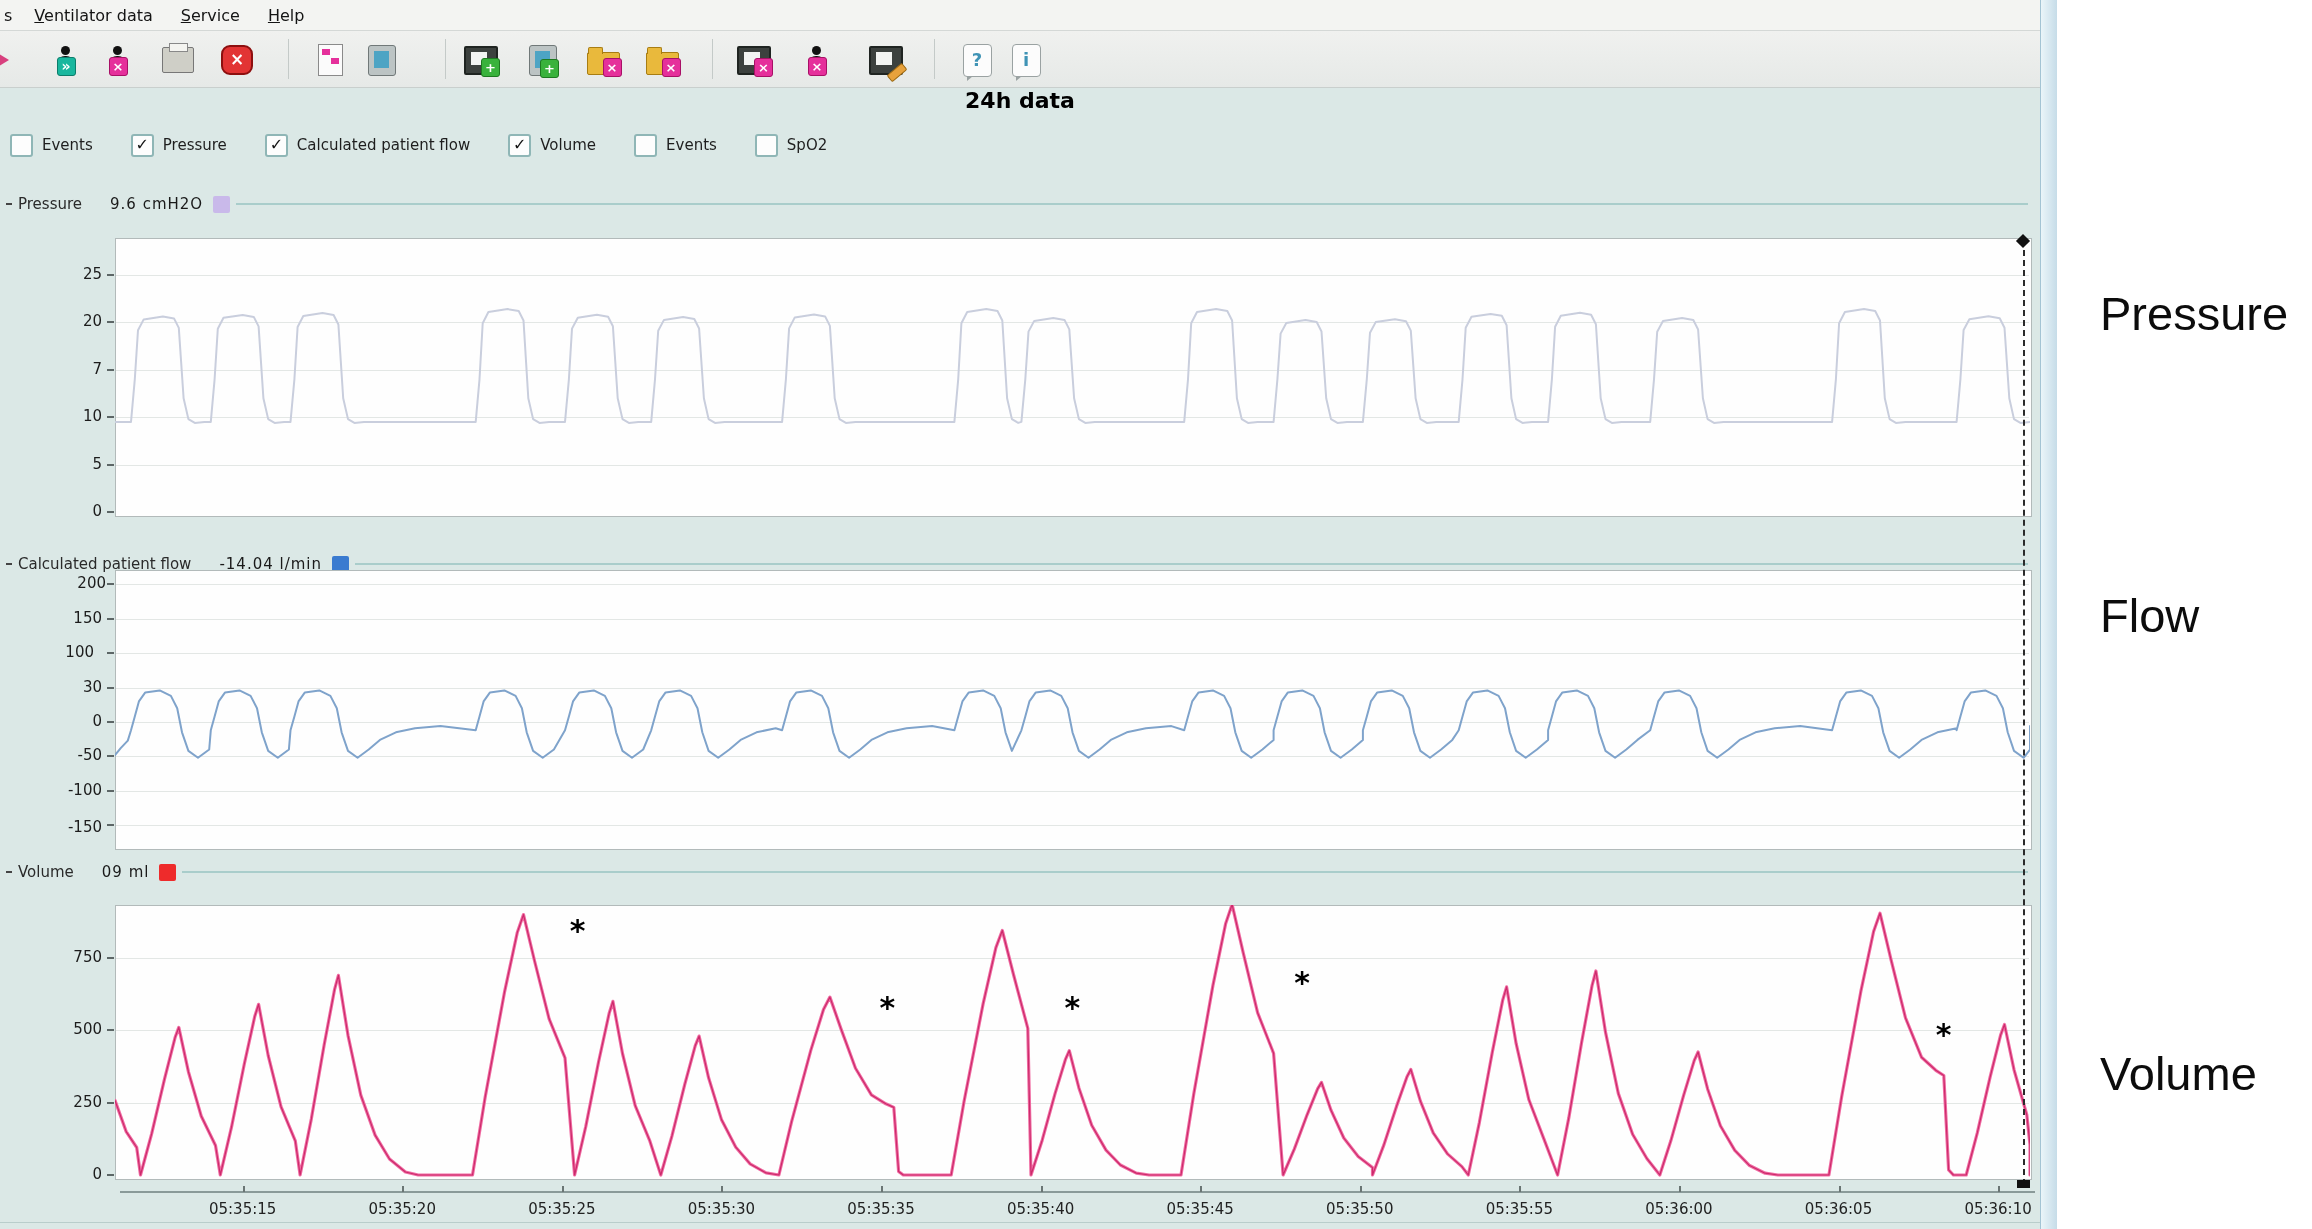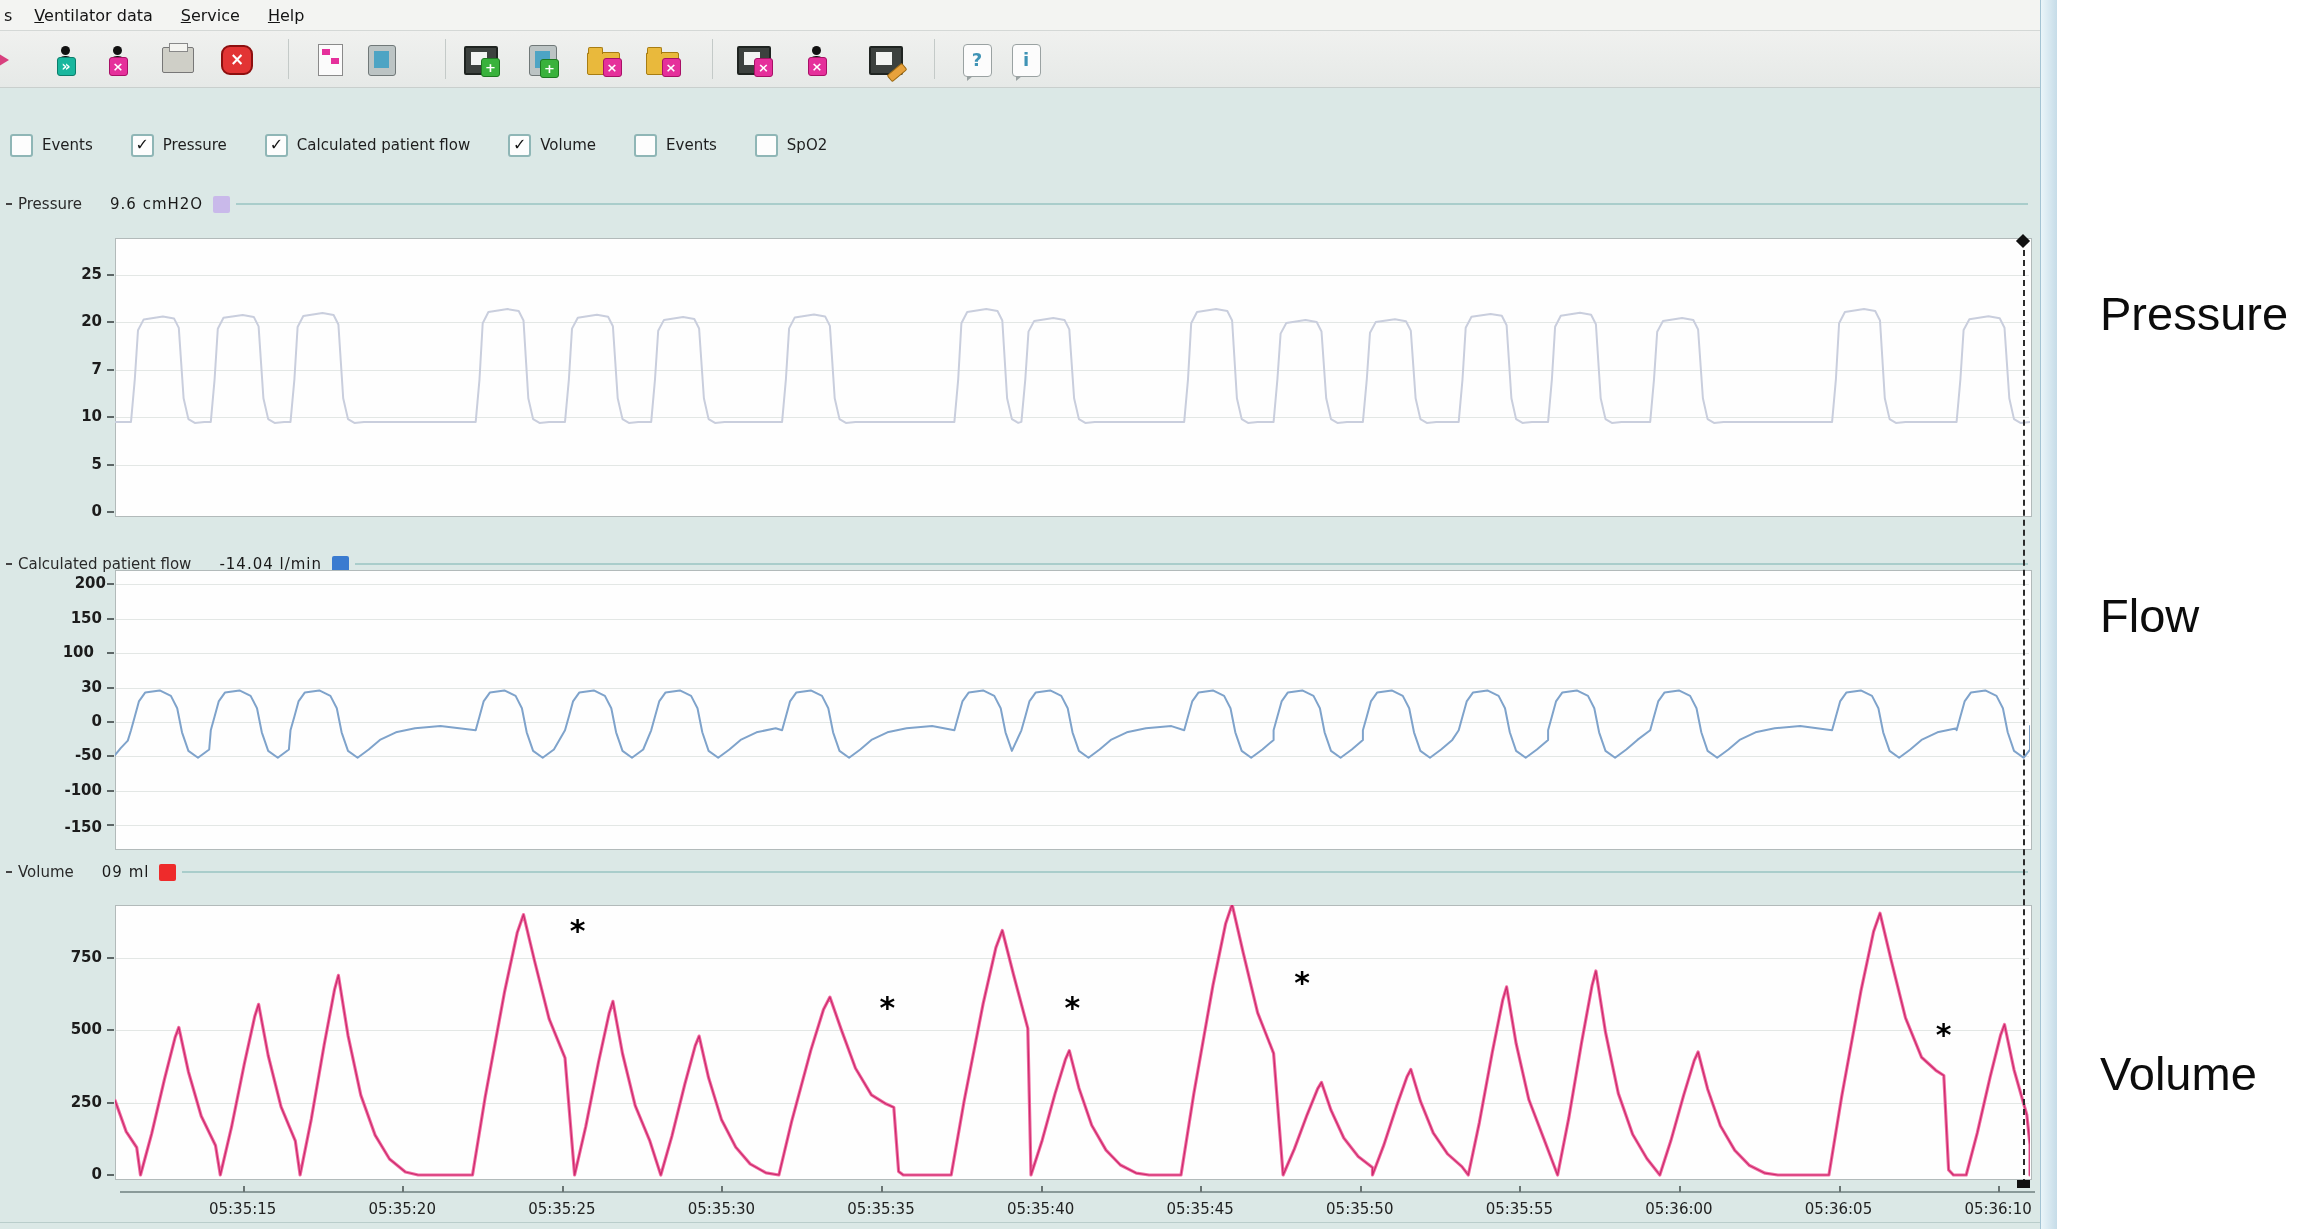--- a/index.html
+++ b/index.html
@@ -72,21 +72,21 @@
   .pane-header{position:absolute;left:6px;height:24px;display:flex;align-items:center;}
   .pane-dash{width:6px;height:2px;background:#444;margin-right:6px;}
   .pane-label{font-size:15px;color:#2a2a2a;}
   .pane-value{font-size:15px;color:#1a1a1a;margin-left:28px;letter-spacing:1px;}
   .pane-marker{width:17px;height:17px;margin-left:10px;border-radius:2px;}
   .pane-line{height:2px;background:#a9cdcb;margin-left:6px;}
 
   
   .plotbox{position:absolute;background:#fefefe;border:1px solid #b2baba;}
   .grid{position:absolute;height:1px;background:#e3e7e5;}
-  .ylab{position:absolute;width:64px;text-align:right;font-size:15px;font-weight:bold;color:#1c1c1c;}
+  .ylab{position:absolute;width:64px;text-align:right;font-size:15px;font-weight:normal;color:#1c1c1c;}
   .ytick{position:absolute;width:7px;height:2px;background:#5c6666;}
   .wave-svg{position:absolute;}
   .xaxis-line{position:absolute;height:2px;background:#8a9a99;}
   .xtick{position:absolute;width:2px;height:6px;background:#6a7574;}
   .xlab{position:absolute;width:100px;text-align:center;font-size:15px;color:#222;}
   .asterisk{position:absolute;font-size:30px;font-weight:bold;color:#000;line-height:10px;}
   .cursor-line{position:absolute;width:0;border-left:2px dashed #2a2a2a;}
   .cursor-top{position:absolute;width:10px;height:10px;background:#111;transform:rotate(45deg);}
   .cursor-bottom{position:absolute;width:13px;height:8px;background:#111;}
   .statusline{position:absolute;height:1px;background:#b9cdcb;}
@@ -220,20 +220,23 @@
         <div class="tool-icon" style="left: 1007px;">
           <div style="position:relative">
             <div class="sh-bubble">i</div>
           </div>
         </div>
         <div class="tool-sep" style="left: 288px;"></div>
         <div class="tool-sep" style="left: 445px;"></div>
         <div class="tool-sep" style="left: 712px;"></div>
         <div class="tool-sep" style="left: 934px;"></div>
       </div>
+    <div class="titlebar">
+      <span class="title-text">24h data</span>
+    </div>
     <div class="filters" style="padding-left: 10px;">
         <div class="chk">
           <div class="box"></div>
           <div class="lbl">Events</div>
         </div>
         <div class="chk">
           <div class="box">✓</div>
           <div class="lbl">Pressure</div>
         </div>
         <div class="chk">

